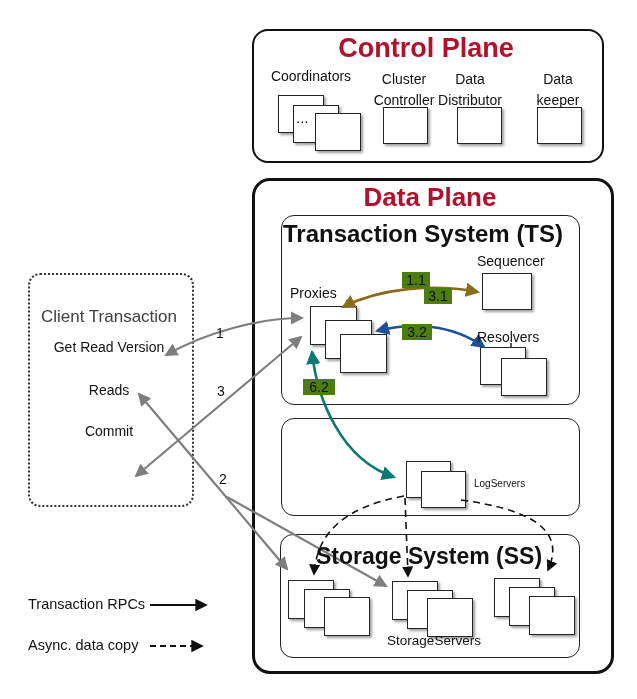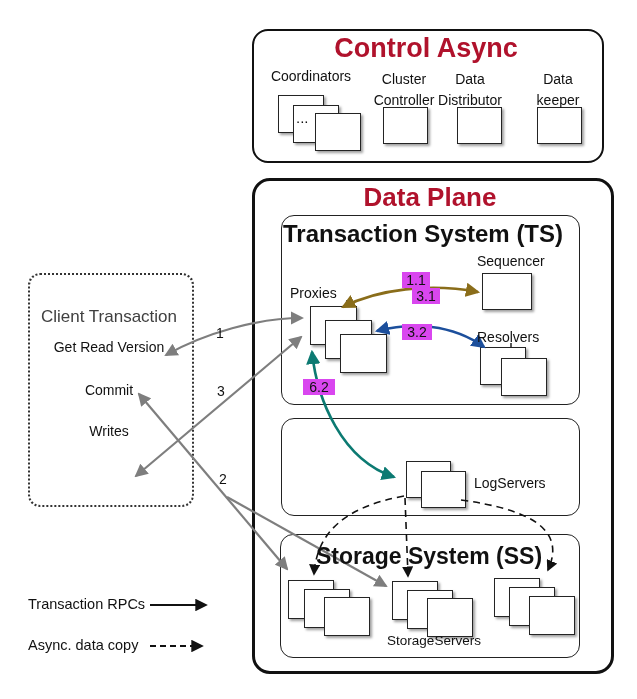--- a/index.html
+++ b/index.html
@@ -5,35 +5,35 @@
   html,body{margin:0;padding:0;background:#fff;}
   .canvas{position:relative;width:637px;height:699px;background:#fff;
           font-family:"Liberation Sans",sans-serif;color:#111;overflow:hidden;}
   .box{position:absolute;background:#fff;border:2.5px solid #111;border-radius:16px;z-index:0;}
   .innerbox{position:absolute;background:transparent;border:1.8px solid #222;border-radius:13px;z-index:0;}
   .dottedbox{position:absolute;background:transparent;border:2px dotted #333;border-radius:12px;z-index:0;}
   .sq{position:absolute;width:44px;height:36px;background:#fff;border:1.5px solid #242424;
       box-shadow:2px 2px 2.5px rgba(0,0,0,0.38);z-index:1;}
   .lbl{position:absolute;font-size:14px;line-height:15px;color:#111;white-space:nowrap;z-index:3;}
   .lblw{position:absolute;font-size:14px;line-height:21px;color:#111;white-space:normal;text-align:center;z-index:3;}
-  .num{position:absolute;font-size:14px;line-height:14px;color:#111;background:#d946ef;
+  .num{position:absolute;font-size:14px;line-height:14px;color:#111;background:#4d7c0f;
        text-align:center;z-index:3;padding:1px 2px;}
   .numplain{position:absolute;font-size:14px;line-height:14px;color:#111;text-align:center;z-index:3;}
   .title-red{position:absolute;font-weight:bold;color:#b0122c;text-align:center;z-index:3;}
   .title-blk{position:absolute;font-weight:bold;color:#111;text-align:center;z-index:3;white-space:nowrap;}
   .ctr{text-align:center;}
   svg.overlay{position:absolute;left:0;top:0;z-index:2;pointer-events:none;}
 </style>
 </head>
 <body>
 
 <div class="canvas">
 
   <div class="box" style="left:252px;top:29px;width:348px;height:130px;"></div>
-  <div class="title-red" style="left:252px;top:33px;width:348px;font-size:27px;">Control Async</div>
+  <div class="title-red" style="left:252px;top:33px;width:348px;font-size:27px;">Control Plane</div>
 
   <div class="lbl ctr" style="left:261px;top:69px;width:100px;">Coordinators</div>
   <div class="lblw" style="left:369px;top:69px;width:70px;">Cluster Controller</div>
   <div class="lblw" style="left:436px;top:69px;width:68px;">Data Distributor</div>
   <div class="lblw" style="left:524px;top:69px;width:68px;">Data keeper</div>
 
   <div class="sq" style="left:278px;top:95px;"></div>
   <div class="sq" style="left:293px;top:105px;"></div>
   <div class="lbl" style="left:296px;top:110px;font-size:15px;z-index:1;">...</div>
   <div class="sq" style="left:315px;top:113px;"></div>
@@ -53,28 +53,28 @@
   <div class="lbl" style="left:290px;top:286px;">Proxies</div>
   <div class="sq" style="left:310px;top:306px;width:45px;height:37px;"></div>
   <div class="sq" style="left:325px;top:320px;width:45px;height:37px;"></div>
   <div class="sq" style="left:340px;top:334px;width:45px;height:37px;"></div>
 
   <div class="lbl" style="left:477px;top:330px;">Resolvers</div>
   <div class="sq" style="left:480px;top:347px;"></div>
   <div class="sq" style="left:501px;top:358px;"></div>
 
   <div class="num" style="left:402px;top:272px;width:24px;">1.1</div>
-  <div class="num" style="left:412px;top:288px;width:24px;">3.1</div>
+  <div class="num" style="left:424px;top:288px;width:24px;">3.1</div>
   <div class="num" style="left:402px;top:324px;width:26px;">3.2</div>
   <div class="num" style="left:303px;top:379px;width:28px;">6.2</div>
 
   <div class="innerbox" style="left:281px;top:418px;width:297px;height:96px;"></div>
   <div class="sq" style="left:406px;top:461px;width:43px;height:35px;"></div>
   <div class="sq" style="left:421px;top:471px;width:43px;height:35px;"></div>
-  <div class="lbl" style="left:474px;top:476px;font-size:14px;">LogServers</div>
+  <div class="lbl" style="left:474px;top:476px;font-size:10px;">LogServers</div>
 
   <div class="innerbox" style="left:280px;top:534px;width:298px;height:122px;"></div>
   <div class="title-blk" style="left:280px;top:543px;width:298px;font-size:23px;">Storage System (SS)</div>
 
   <div class="sq" style="left:288px;top:580px;height:37px;"></div>
   <div class="sq" style="left:304px;top:589px;height:37px;"></div>
   <div class="sq" style="left:324px;top:597px;height:37px;"></div>
 
   <div class="sq" style="left:392px;top:581px;height:37px;"></div>
   <div class="sq" style="left:407px;top:590px;height:37px;"></div>
@@ -82,22 +82,22 @@
 
   <div class="sq" style="left:494px;top:578px;height:37px;"></div>
   <div class="sq" style="left:509px;top:587px;height:37px;"></div>
   <div class="sq" style="left:529px;top:596px;height:37px;"></div>
 
   <div class="lbl ctr" style="left:359px;top:633px;width:150px;font-size:13.5px;">StorageServers</div>
 
   <div class="dottedbox" style="left:28px;top:273px;width:162px;height:230px;"></div>
   <div class="lbl ctr" style="left:28px;top:281px;width:162px;font-size:17px;color:#404040;margin-top:28px;">Client Transaction</div>
   <div class="lbl ctr" style="left:28px;top:340px;width:162px;text-align:center;">Get Read Version</div>
-  <div class="lbl ctr" style="left:28px;top:383px;width:162px;">Commit</div>
-  <div class="lbl ctr" style="left:28px;top:424px;width:162px;">Writes</div>
+  <div class="lbl ctr" style="left:28px;top:383px;width:162px;">Reads</div>
+  <div class="lbl ctr" style="left:28px;top:424px;width:162px;">Commit</div>
 
   <div class="numplain" style="left:214px;top:326px;width:12px;">1</div>
   <div class="numplain" style="left:215px;top:384px;width:12px;">3</div>
   <div class="numplain" style="left:217px;top:472px;width:12px;">2</div>
 
   <div class="lbl" style="left:28px;top:597px;font-size:14.5px;">Transaction RPCs</div>
   <div class="lbl" style="left:28px;top:638px;font-size:14.5px;">Async. data copy</div>
 
   <svg class="overlay" width="637" height="699" viewBox="0 0 637 699">
     <defs>

